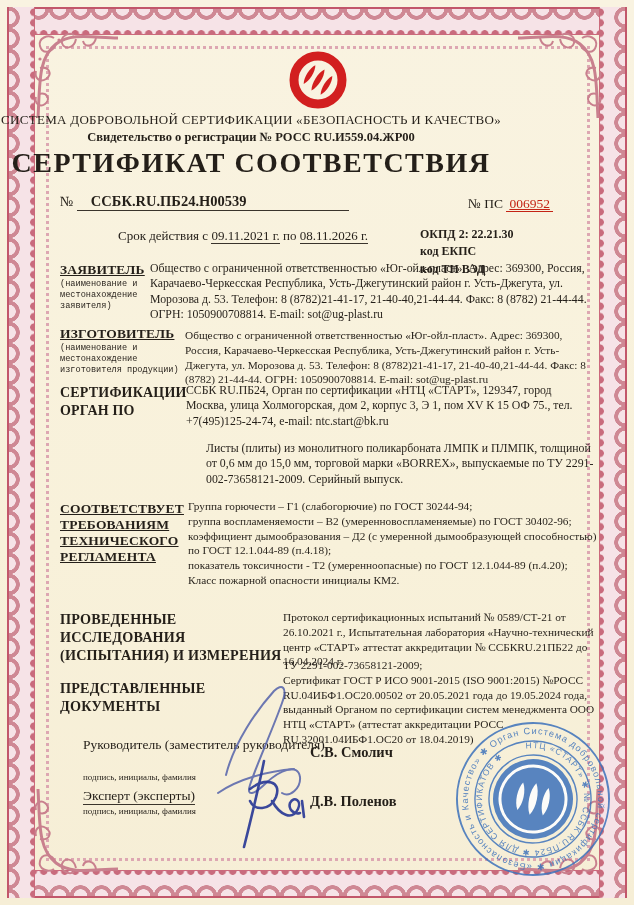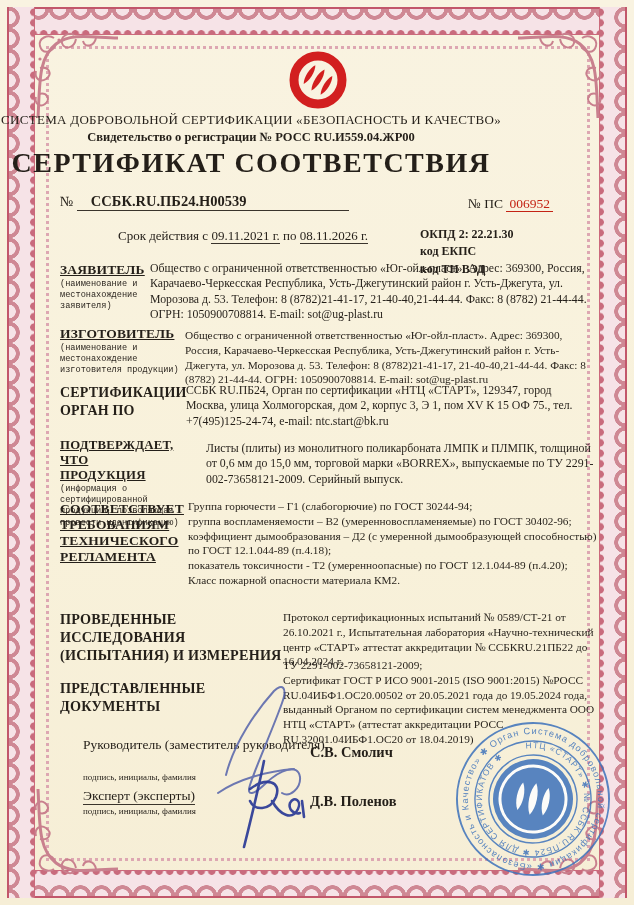--- a/index.html
+++ b/index.html
@@ -42,21 +42,21 @@
   .c-br{right:26px;bottom:26px;transform:scale(-1,-1);}
 
   
   .center{left:0;width:502px;text-align:center;}
   .sys-line{top:112px;font-size:13px;letter-spacing:.3px;}
   .reg-line{top:130px;font-size:12.5px;font-weight:bold;}
   .main-title{top:147px;font-size:28px;font-weight:bold;letter-spacing:1.5px;}
   .num-line{left:60px;top:193px;font-size:14px;}
   .num-value{display:inline-block;width:258px;border-bottom:1.5px solid #3a342c;font-weight:bold;padding-left:14px;font-size:14.5px;}
   .ps-line{left:468px;top:196px;font-size:13.5px;}
-  .ps-num{color:#c42314;border-bottom:1.5px solid #c42314;padding:0 3px;}
+  .ps-num{color:#c42314;border-bottom:1.5px solid #c42314;padding:0 3px;text-decoration:underline;}
   .validity{left:118px;top:228px;font-size:13px;}
   .uline{border-bottom:1px solid #3a342c;}
   .codes{left:420px;top:226px;font-size:12px;font-weight:bold;line-height:1.45;}
 
   .sec-label{font-weight:bold;font-size:13.5px;text-decoration:underline;letter-spacing:.2px;}
   .sec-label-nu{font-weight:bold;font-size:14px;letter-spacing:.2px;line-height:1.25;}
   .sec-sub{font-size:8.6px;line-height:1.3;margin-top:1px;color:#2c2620;font-family:Liberation Mono, monospace;}
   .body-text{font-size:11.8px;line-height:1.31;text-align:left;}
   .body-sm{font-size:11.3px;line-height:1.31;}
   .role{font-size:13.5px;}
@@ -168,39 +168,34 @@
     <div class="sec-sub">(наименование и местонахождение изготовителя продукции)</div>
   </div>
   <div class="abs body-sm" style="left:185px;top:328px;width:413px;">Общество с ограниченной ответственностью «Юг-ойл-пласт». Адрес: 369300, Россия, Карачаево-Черкесская Республика, Усть-Джегутинский район г. Усть-Джегута, ул. Морозова д. 53. Телефон: 8 (8782)21-41-17, 21-40-40,21-44-44. Факс: 8 (8782) 21-44-44. ОГРН: 1050900708814. E-mail: sot@ug-plast.ru</div>
 
   <div class="abs" style="left:60px;top:384px;width:140px;">
     <div class="sec-label-nu">СЕРТИФИКАЦИИ</div>
     <div class="sec-label-nu">ОРГАН ПО</div>
   </div>
   <div class="abs body-text" style="left:186px;top:383px;width:404px;">ССБК RU.ПБ24, Орган по сертификации «НТЦ «СТАРТ», 129347, город Москва, улица Холмогорская, дом 2, корпус 3, Э 1, пом XV К 15 ОФ 75., тел. +7(495)125-24-74, e-mail: ntc.start@bk.ru</div>
 
-  <div class="abs" style="left:60px;top:438px;width:145px;">
-    <div class="sec-label" style="font-size:12.8px;">ПОДТВЕРЖДАЕТ, ЧТО</div>
-    <div class="sec-label" style="font-size:12.8px;">ПРОДУКЦИЯ</div>
-    <div class="sec-sub" style="width:138px;">(информация о сертифицированной продукции, позволяющая провести идентификацию)</div>
-  </div>
   <div class="abs body-text" style="left:206px;top:441px;width:392px;">Листы (плиты) из монолитного поликарбоната ЛМПК и ПЛМПК, толщиной от 0,6 мм до 15,0 мм, торговой марки «BORREX», выпускаемые по ТУ 2291-002-73658121-2009. Серийный выпуск.</div>
 
   <div class="abs" style="left:60px;top:501px;width:150px;">
     <div class="sec-label">СООТВЕТСТВУЕТ</div>
     <div class="sec-label">ТРЕБОВАНИЯМ</div>
     <div class="sec-label">ТЕХНИЧЕСКОГО</div>
     <div class="sec-label">РЕГЛАМЕНТА</div>
   </div>
   <div class="abs body-sm" style="left:188px;top:499px;width:412px;">
     <div>Группа горючести – Г1 (слабогорючие) по ГОСТ 30244-94;</div>
     <div>группа воспламеняемости – В2 (умеренновоспламеняемые) по ГОСТ 30402-96;</div>
     <div>коэффициент дымообразования – Д2 (с умеренной дымообразующей способностью) по ГОСТ 12.1.044-89 (п.4.18);</div>
     <div>показатель токсичности - Т2 (умеренноопасные) по ГОСТ 12.1.044-89 (п.4.20);</div>
-    <div>Класс пожарной опасности материала КМ2.</div>
+    <div>Класс пожарной опасности инициалы КМ2.</div>
   </div>
 
   <div class="abs sec-label-nu" style="left:60px;top:611px;width:235px;font-size:14.2px;">
     <div>ПРОВЕДЕННЫЕ ИССЛЕДОВАНИЯ</div>
     <div>(ИСПЫТАНИЯ) И ИЗМЕРЕНИЯ</div>
   </div>
   <div class="abs body-sm" style="left:283px;top:610px;width:316px;">Протокол сертификационных испытаний № 0589/СТ-21 от 26.10.2021 г., Испытательная лаборатория «Научно-технический центр «СТАРТ» аттестат аккредитации № ССБКRU.21ПБ22 до 16.04.2024 г.</div>
 
   <div class="abs body-sm" style="left:283px;top:658px;width:318px;">
     <div>ТУ 2291-002-73658121-2009;</div>

